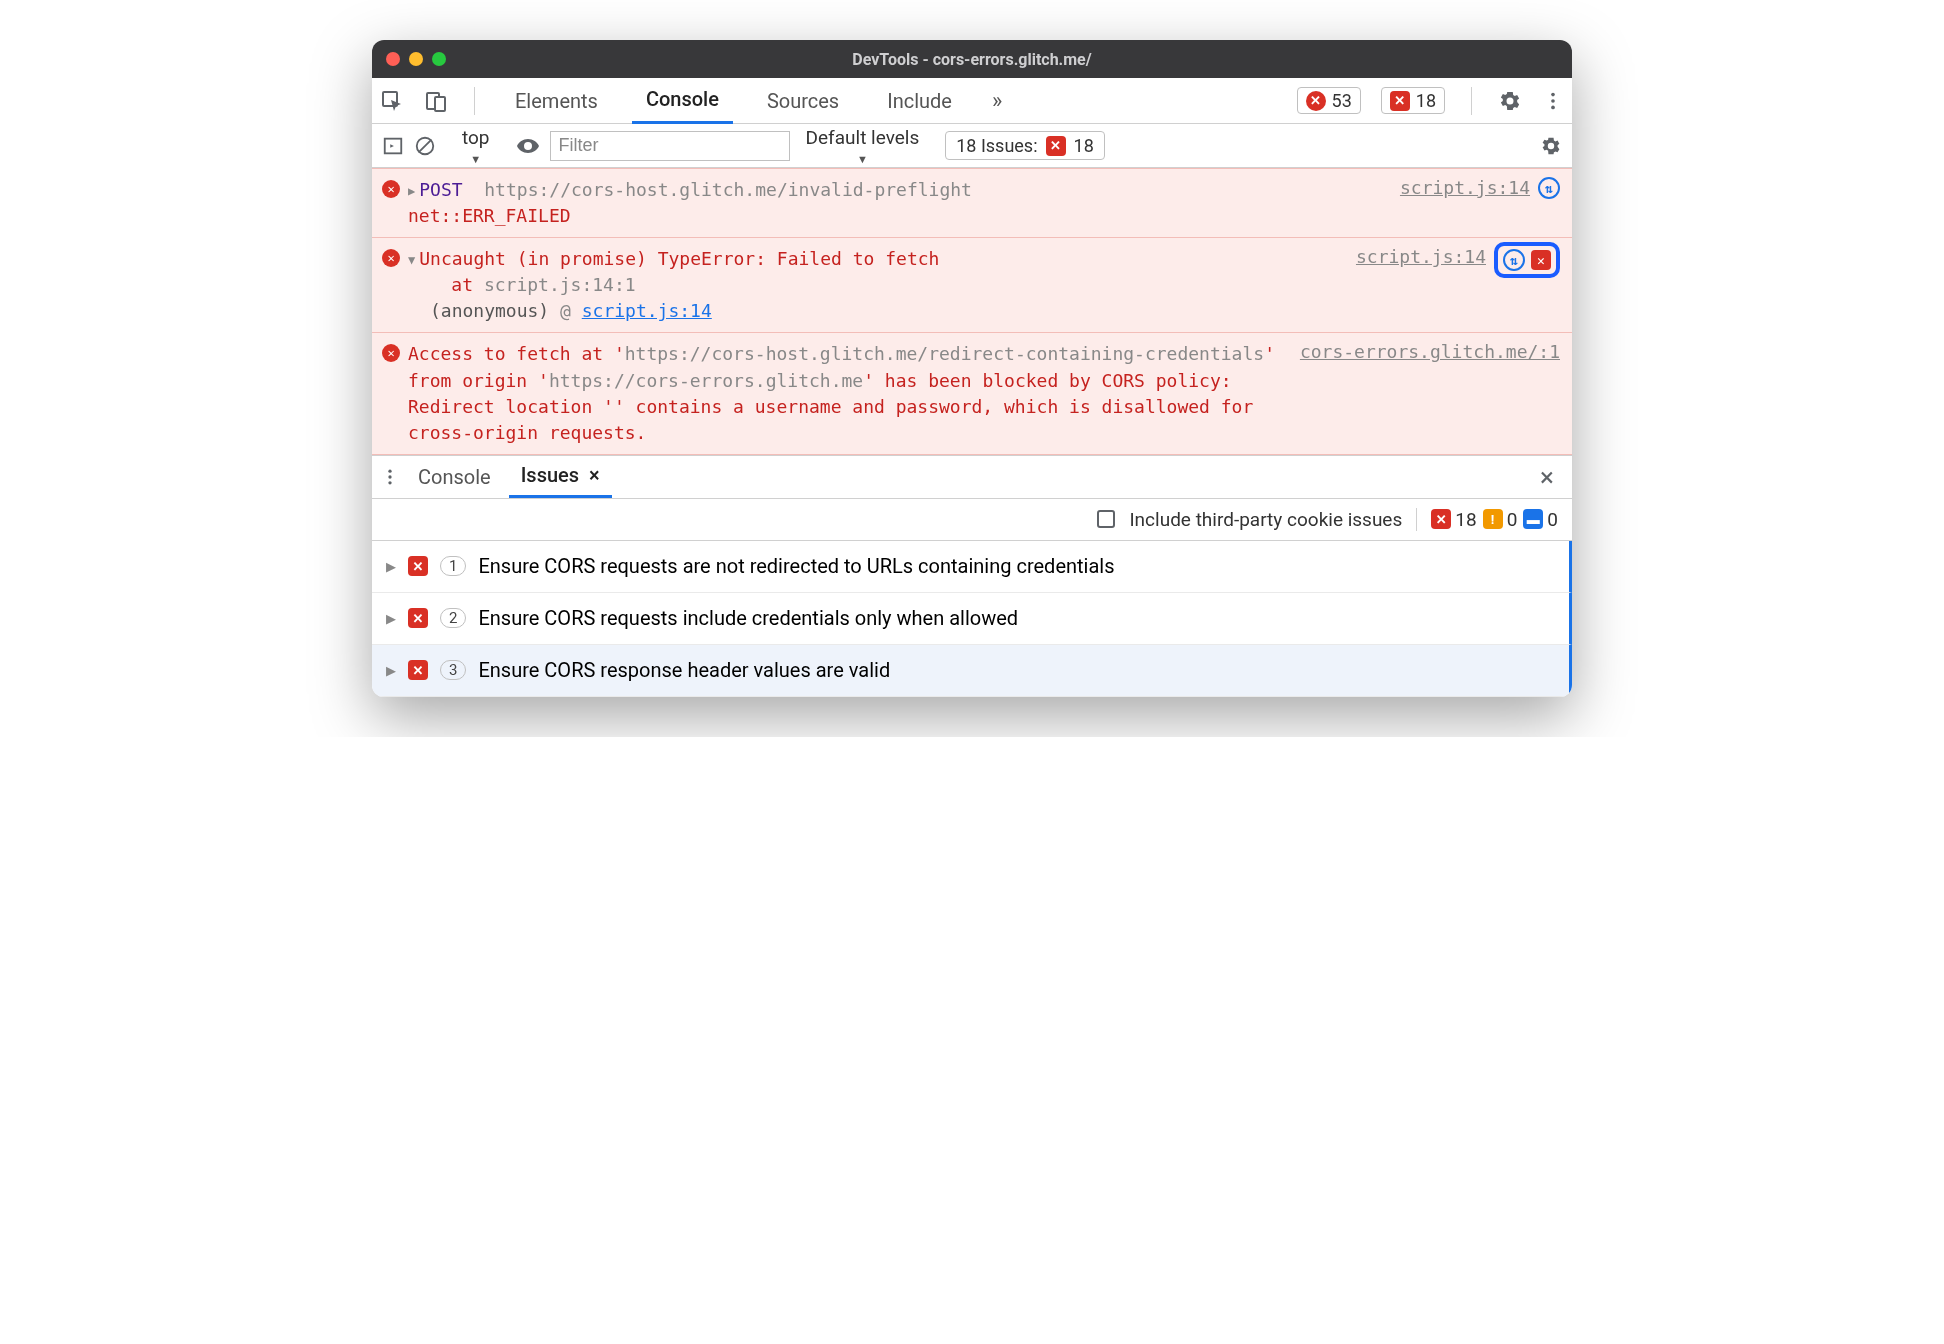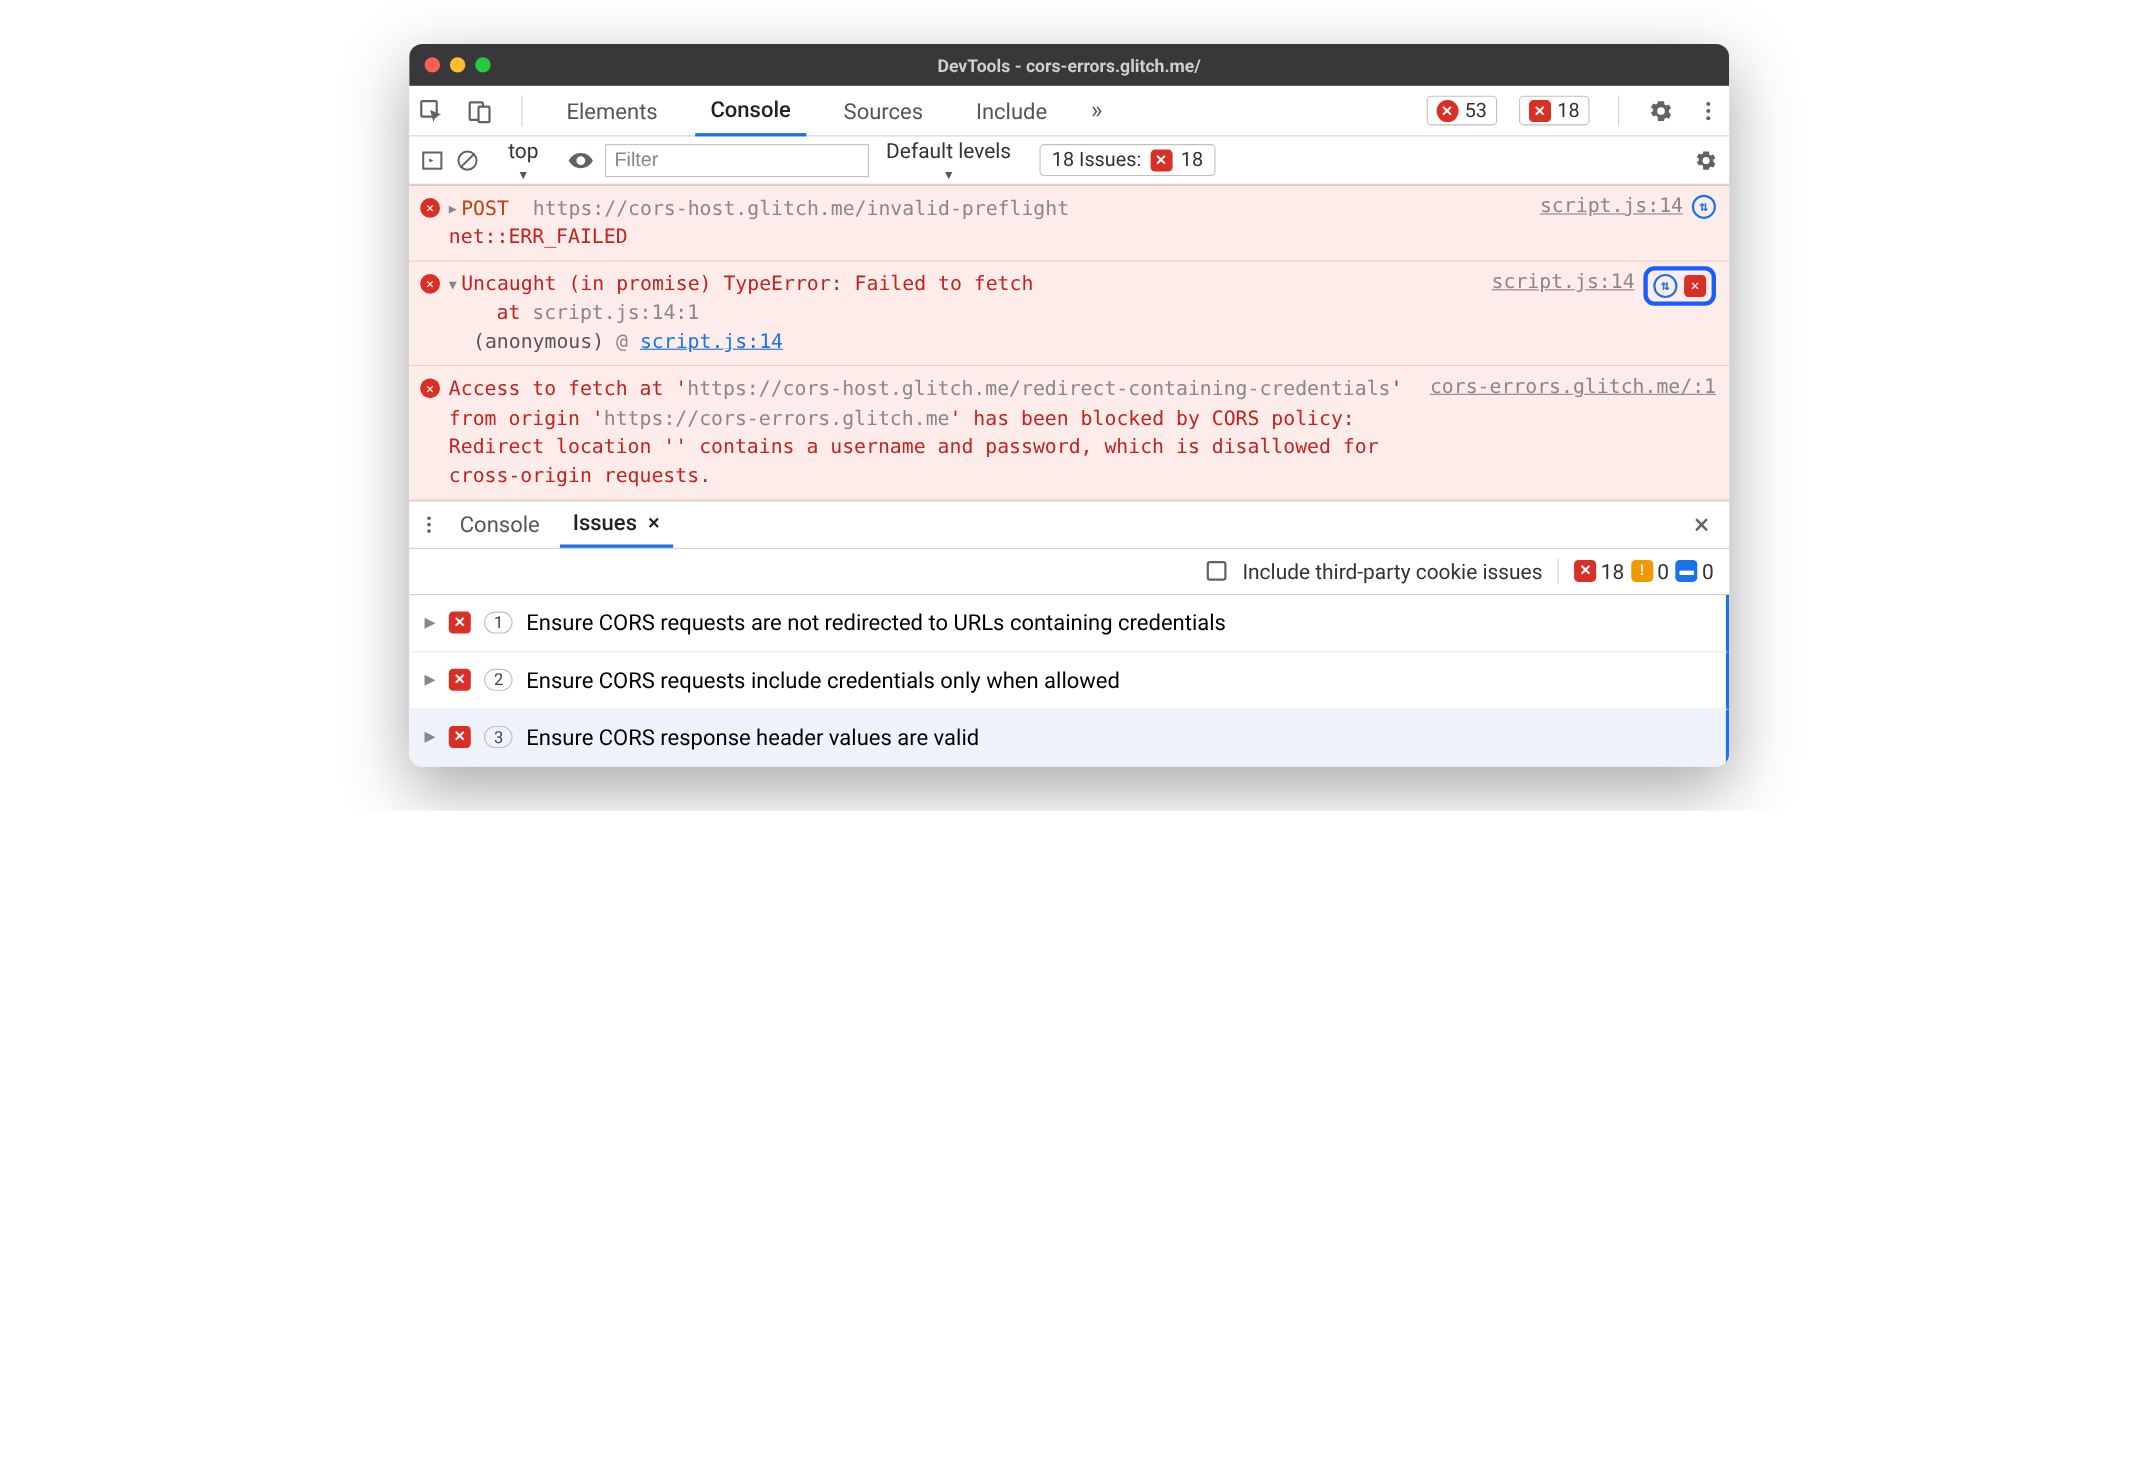--- a/index.html
+++ b/index.html
@@ -133,21 +133,21 @@
   }
   .msg + .msg { border-top: none; }
   .err-icon {
     width: 18px; height: 18px; border-radius: 50%;
     background: #d93025; color: #fff; font-size: 12px; font-weight: 700;
     display: inline-flex; align-items: center; justify-content: center;
     margin-top: 3px; flex-shrink: 0;
   }
   .msg-body { flex: 1; color: #c5221f; line-height: 1.45; }
   .msg-body .disc { color: #888; margin-right: 4px; font-size: 12px; display:inline-block; vertical-align: 1px;}
-  .msg-body .method { color: #c2410c; text-align: center; }
+  .msg-body .method { color: #4c1d95; text-align: center; }
   .msg-body .url { color: #888; }
   .msg-body .link { color: #1a73e8; text-decoration: underline; }
   .msg-side {
     display: flex; align-items: flex-start; gap: 8px;
     color: #888; flex-shrink: 0;
   }
   .msg-side .src { text-decoration: underline; color: #888; white-space: nowrap;}
   .net-icon {
     width: 22px; height: 22px; border: 2px solid #1a73e8; border-radius: 50%;
     display: inline-flex; align-items: center; justify-content: center;

